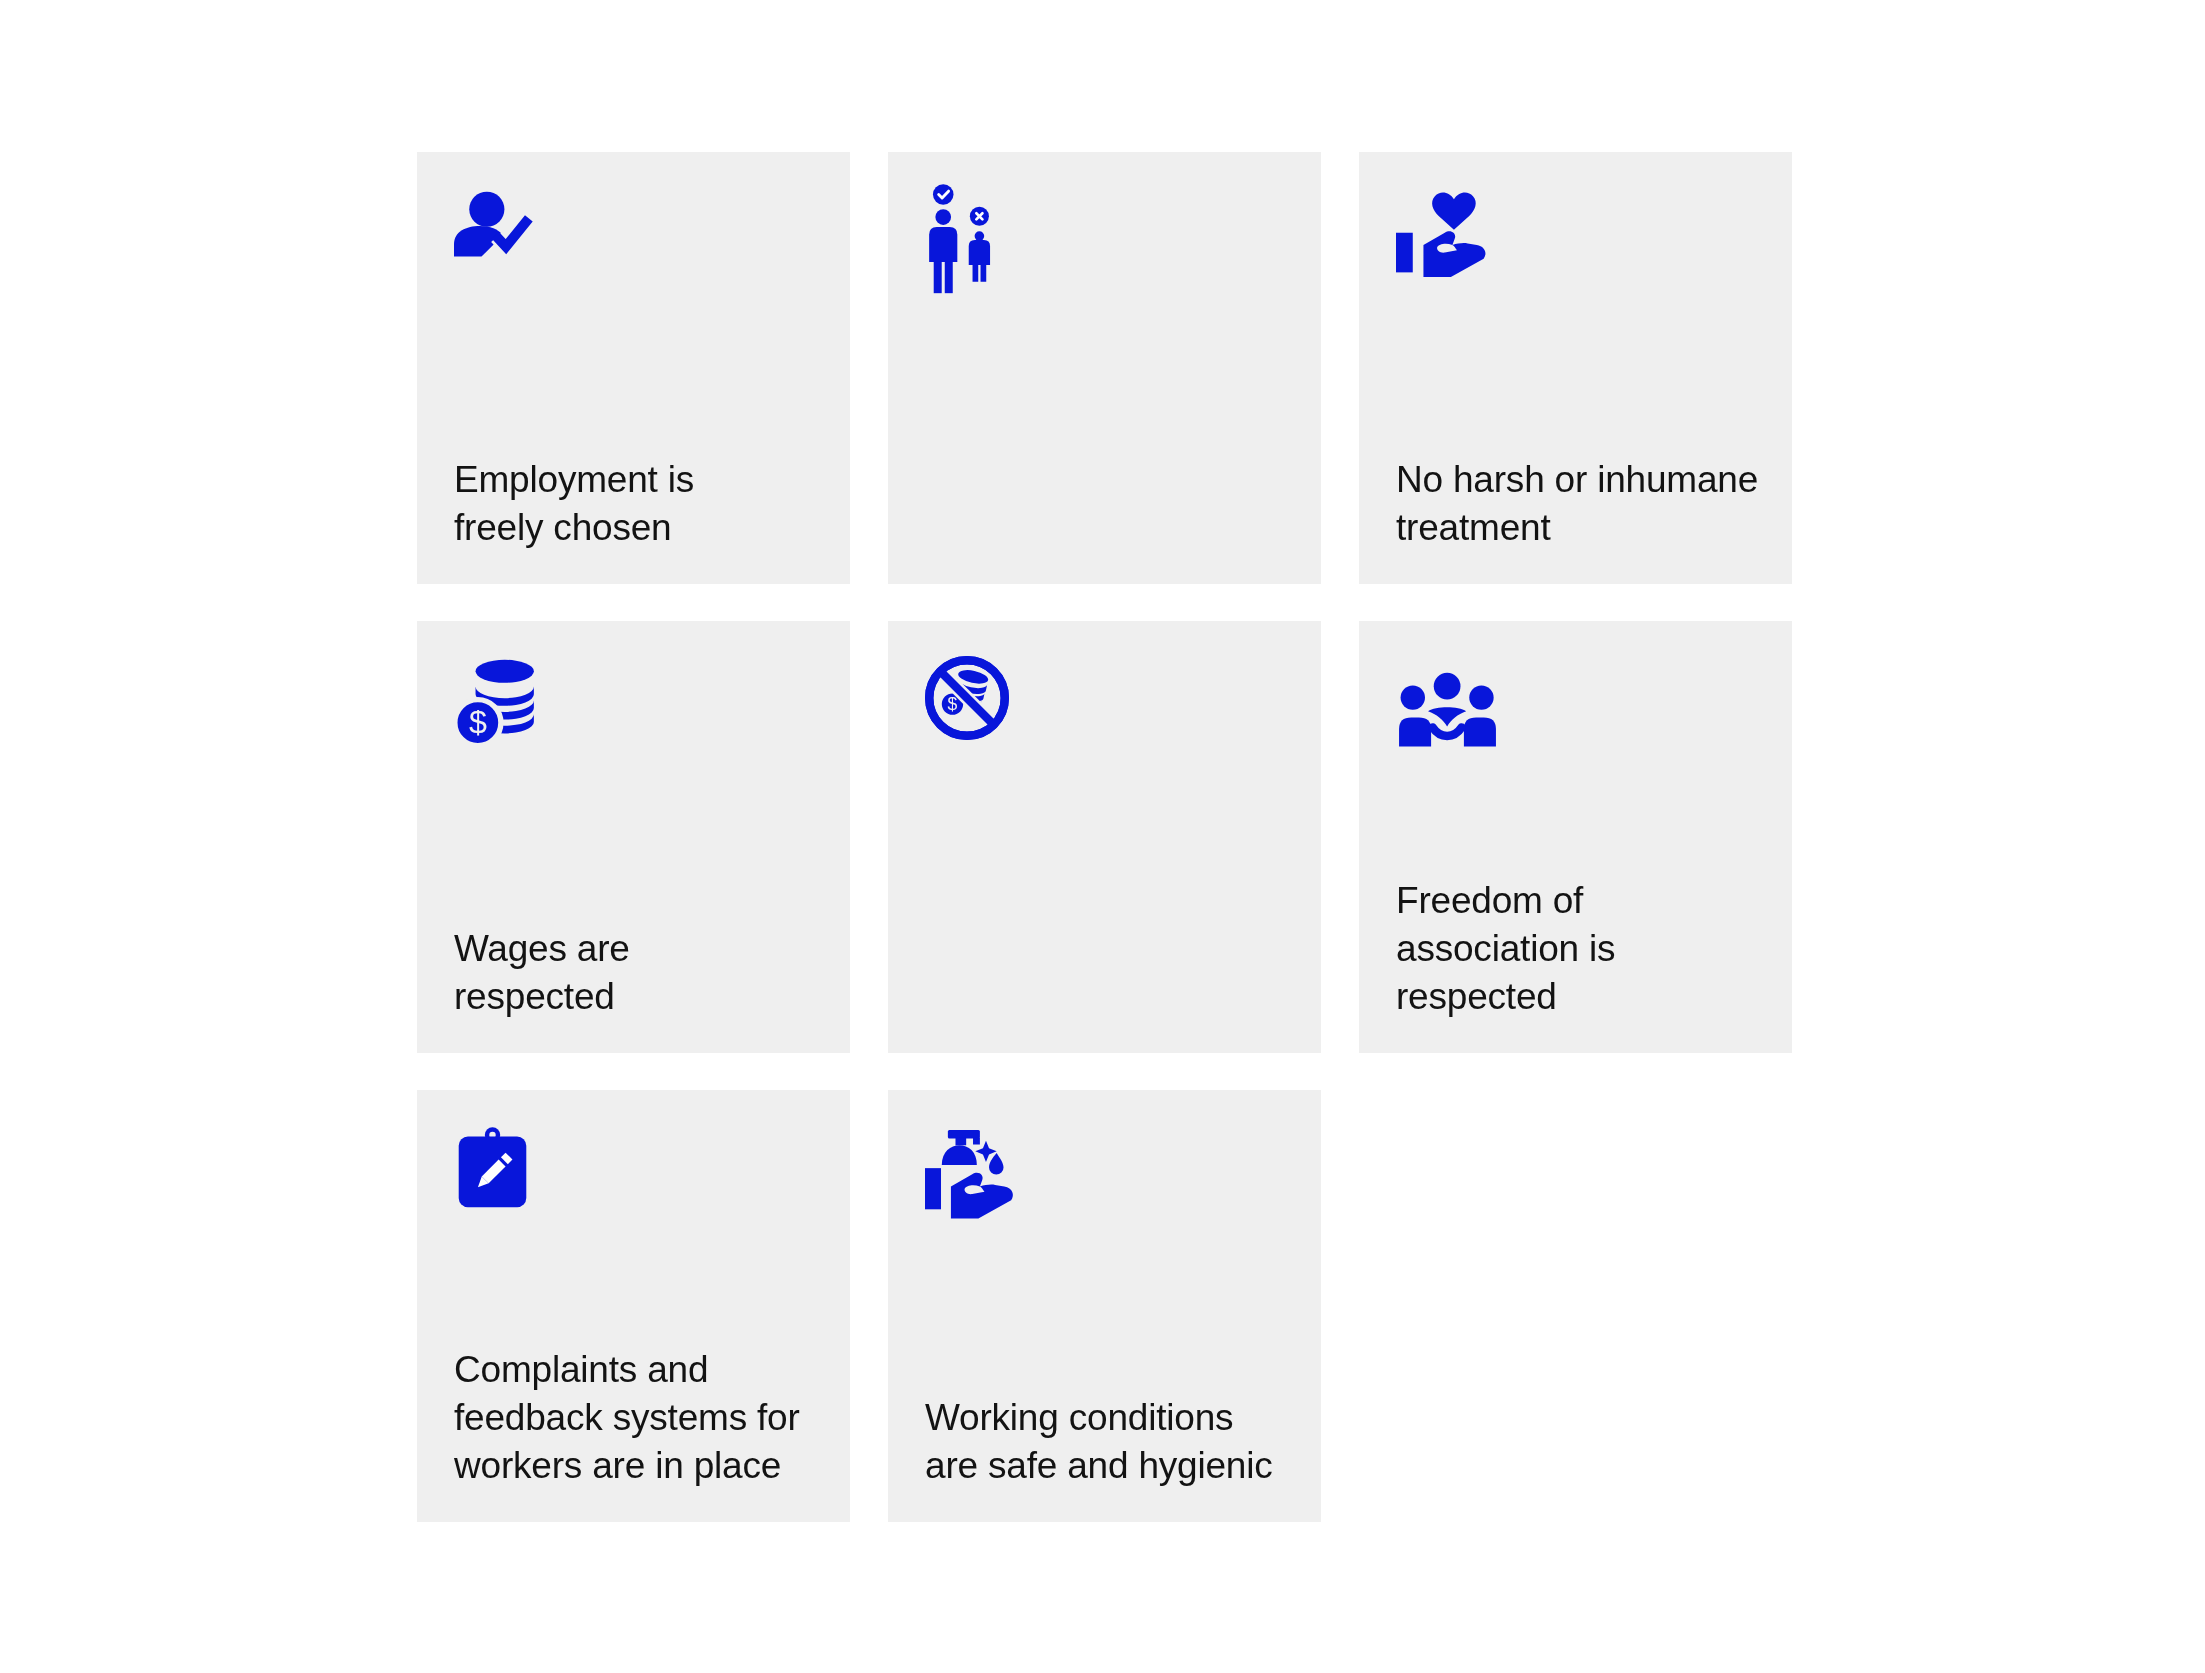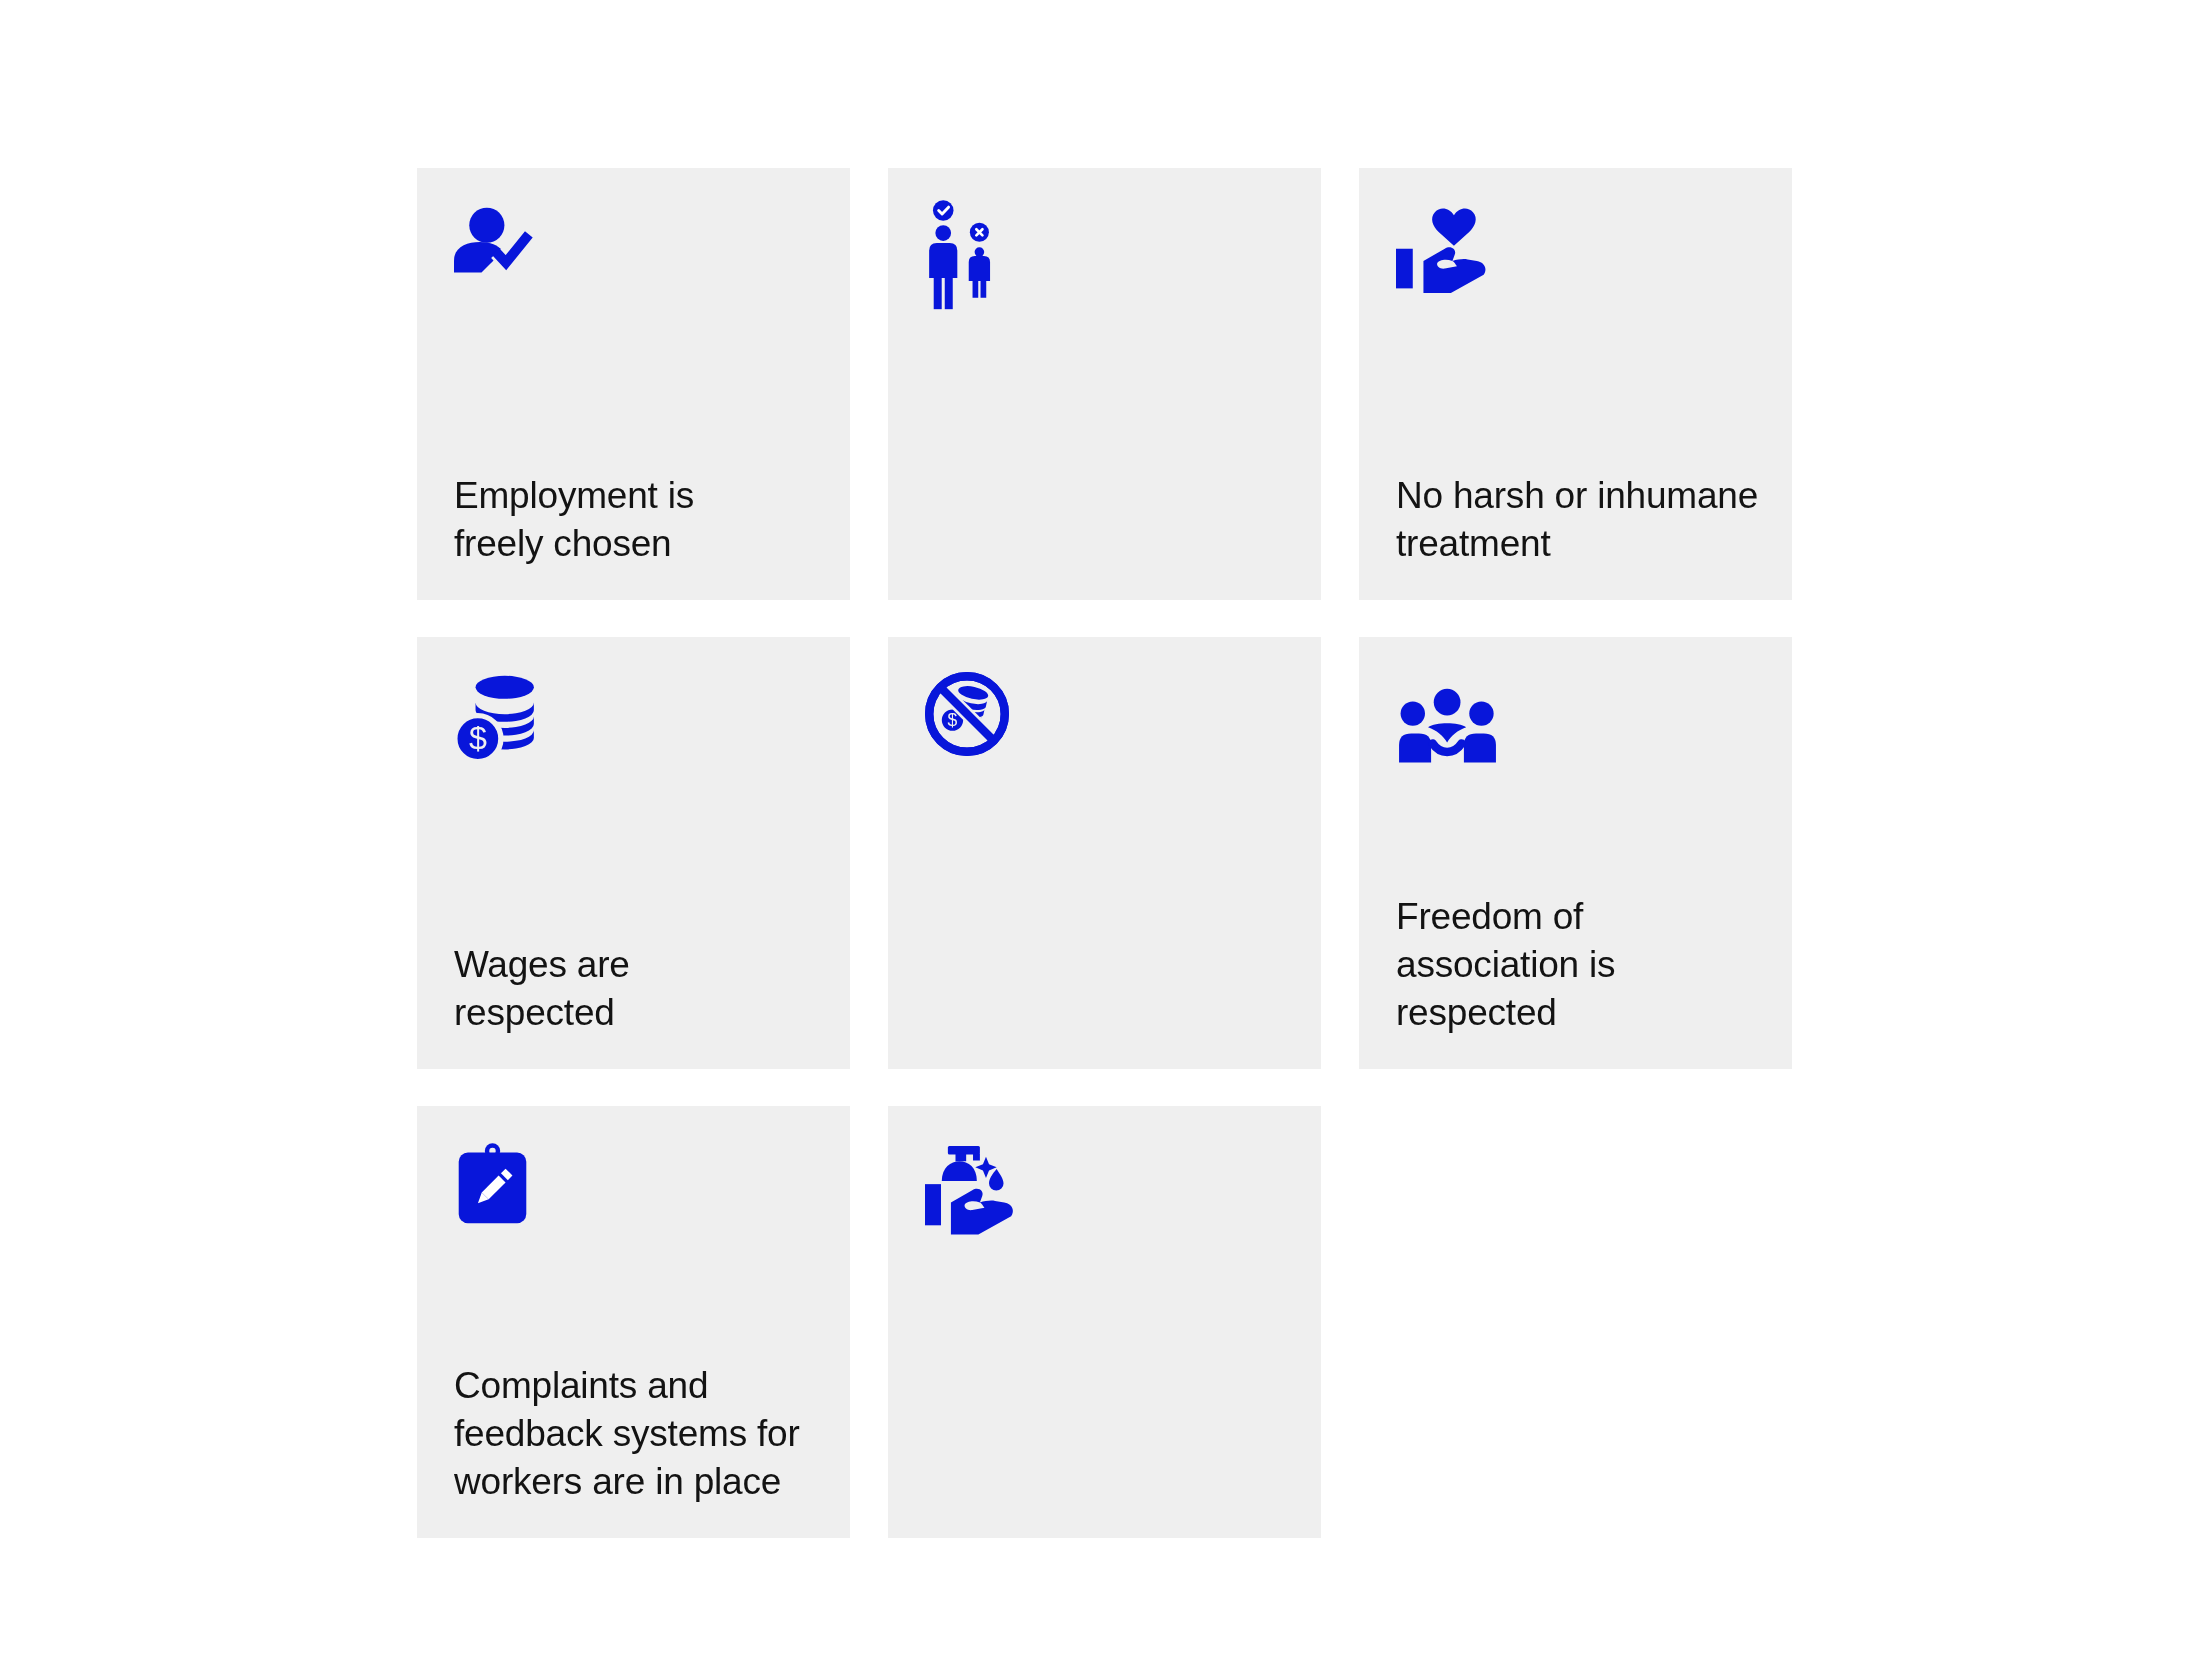--- a/index.html
+++ b/index.html
@@ -9,21 +9,21 @@
   }
   html,body{margin:0;padding:0;}
   body{
     width:2205px;height:1674px;
     background:#ffffff;
     position:relative;
     font-family:"Liberation Sans", sans-serif;
     overflow:hidden;
   }
   .grid{
-    position:absolute;left:417px;top:168px;
+    position:absolute;left:417px;top:152px;
     display:grid;
     grid-template-columns:repeat(3,433px);
     grid-auto-rows:432px;
     column-gap:38px;row-gap:37px;border-radius:31px;
   }
   .card{
     background:var(--card);
     position:relative;
   }
   .icon{
@@ -172,16 +172,18 @@
         <path class="b" d="M22,46 C22,28 34,20 45,20 C57,20 68,28 68,46 Z"></path>
         <path class="b" d="M80,14 L84,24 L94,28 L84,32 L80,42 L76,32 L66,28 L76,24 Z"></path>
         <path class="b" d="M94,30 C99,38 103,43 103,49 a9.5,9.5 0 0 1 -19,0 C84,43 88,37 94,30 Z"></path>
         <rect class="b" x="0" y="50" width="21" height="54"></rect>
         <g transform="translate(34,58)">
           <path class="b" d="M0,58 L0,16 L28,0 C36,-5 44,1 41,8 L38,16 C45,14 52,13 58,14 L70,16 C81,18 84,27 79,34 L36,58 Z"></path>
           <path class="cut" d="M38,16 C29,13 20,15 18,19 C17,23 22,27 28,26 L44,23 C42,20 40,17 38,16 Z"></path>
         </g>
       </svg>
     </span>
+    <div class="label">Working conditions
+are safe and hygienic</div>
   </div>
 
 </div>
 
 
 </body></html>

